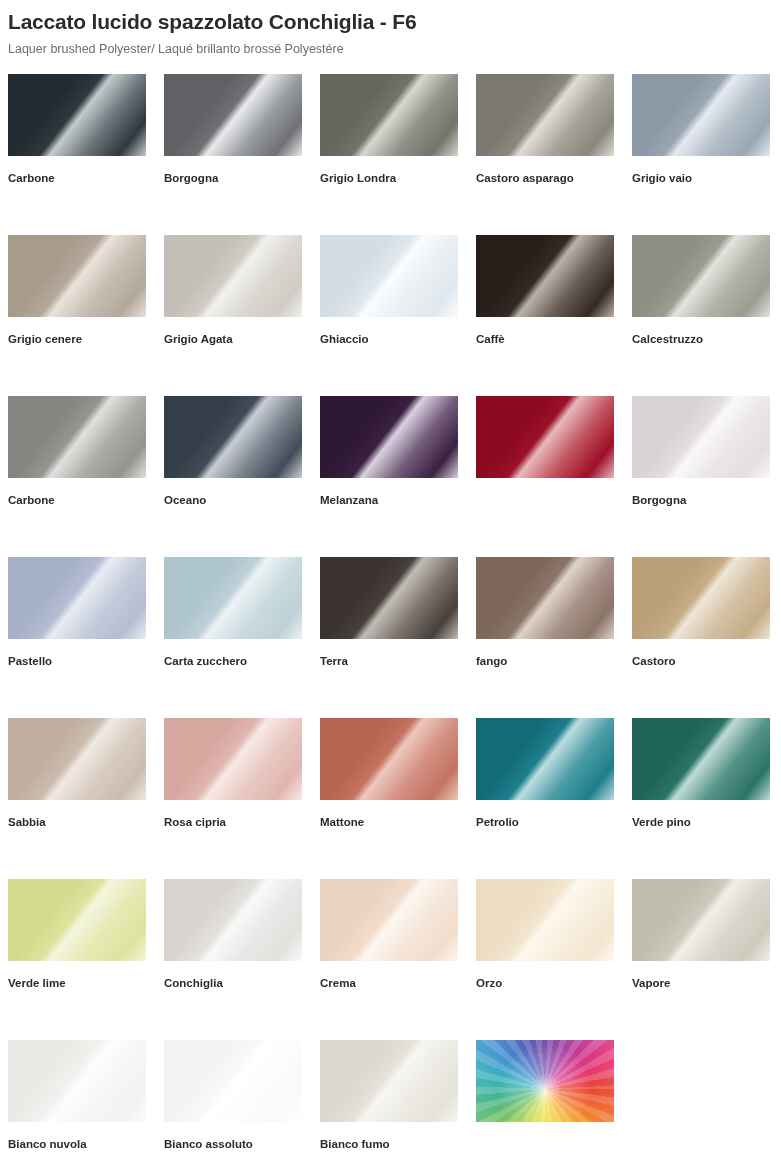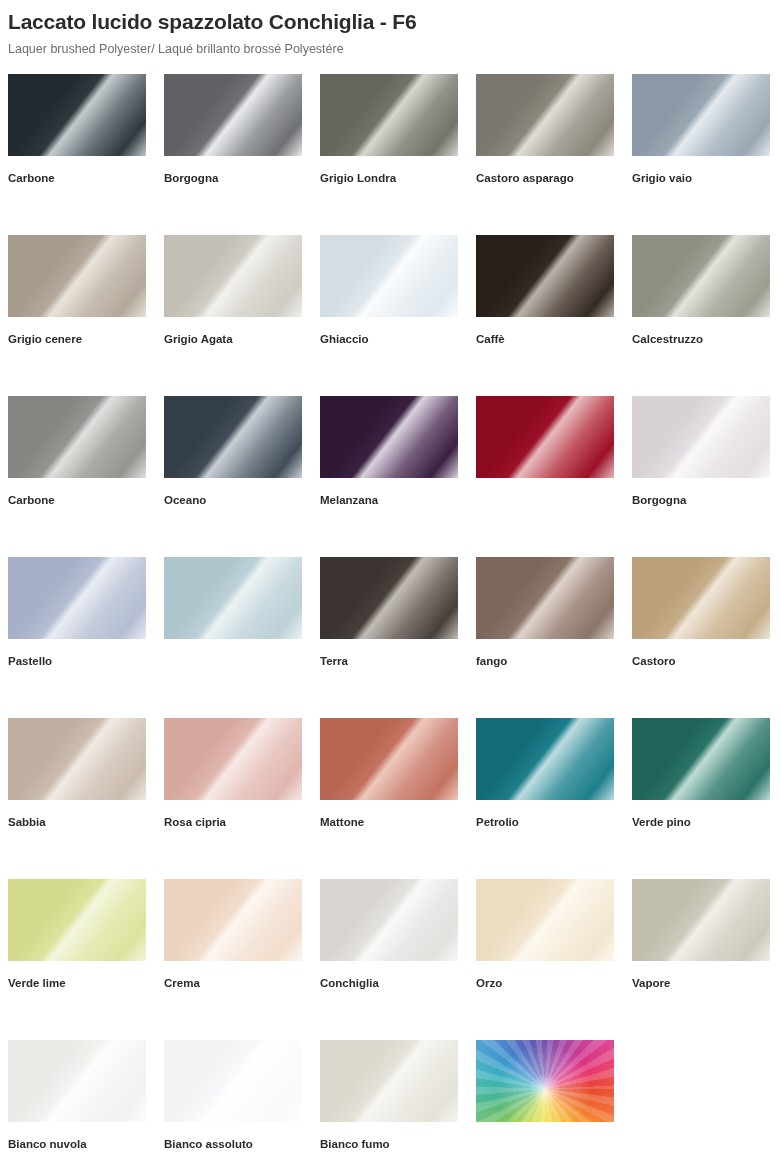--- a/index.html
+++ b/index.html
@@ -225,20 +225,21 @@
       <div class="swatch-cell">
         <div class="swatch-chip">
           <div class="gloss" style="background: linear-gradient(128deg, rgb(166, 176, 200) 0%, rgb(166, 176, 200) 34%, rgb(180, 189, 211) 47%, rgb(232, 236, 243) 52%, rgb(196, 203, 219) 68%, rgb(180, 189, 211) 86%, rgb(232, 236, 243) 100%);"></div>
         </div>
         <div class="swatch-label">Pastello</div>
       </div>
       <div class="swatch-cell">
         <div class="swatch-chip">
           <div class="gloss" style="background: linear-gradient(128deg, rgb(174, 197, 205) 0%, rgb(174, 197, 205) 34%, rgb(188, 208, 215) 47%, rgb(236, 242, 244) 52%, rgb(202, 219, 224) 68%, rgb(188, 208, 215) 86%, rgb(236, 242, 244) 100%);"></div>
         </div>
+        <div class="swatch-label">Carta zucchero</div>
       </div>
       <div class="swatch-cell">
         <div class="swatch-chip">
           <div class="gloss" style="background: linear-gradient(128deg, rgb(58, 51, 48) 0%, rgb(58, 51, 48) 34%, rgb(71, 63, 58) 47%, rgb(194, 188, 183) 52%, rgb(125, 116, 110) 68%, rgb(71, 63, 58) 86%, rgb(194, 188, 183) 100%);"></div>
         </div>
         <div class="swatch-label">Terra</div>
       </div>
       <div class="swatch-cell">
         <div class="swatch-chip">
           <div class="gloss" style="background: linear-gradient(128deg, rgb(125, 103, 91) 0%, rgb(125, 103, 91) 34%, rgb(139, 117, 104) 47%, rgb(222, 211, 203) 52%, rgb(168, 146, 136) 68%, rgb(139, 117, 104) 86%, rgb(222, 211, 203) 100%);"></div>
@@ -282,29 +283,29 @@
         <div class="swatch-label">Verde pino</div>
       </div>
       <div class="swatch-cell">
         <div class="swatch-chip">
           <div class="gloss" style="background: linear-gradient(128deg, rgb(211, 218, 141) 0%, rgb(211, 218, 141) 34%, rgb(221, 227, 157) 47%, rgb(244, 246, 221) 52%, rgb(229, 234, 180) 68%, rgb(221, 227, 157) 86%, rgb(244, 246, 221) 100%);"></div>
         </div>
         <div class="swatch-label">Verde lime</div>
       </div>
       <div class="swatch-cell">
         <div class="swatch-chip">
+          <div class="gloss" style="background: linear-gradient(128deg, rgb(216, 213, 209) 0%, rgb(216, 213, 209) 34%, rgb(227, 225, 222) 47%, rgb(250, 249, 248) 52%, rgb(234, 232, 230) 68%, rgb(227, 225, 222) 86%, rgb(250, 249, 248) 100%);"></div>
+        </div>
+        <div class="swatch-label">Conchiglia</div>
+      </div>
+      <div class="swatch-cell">
+        <div class="swatch-chip">
           <div class="gloss" style="background: linear-gradient(128deg, rgb(236, 211, 191) 0%, rgb(236, 211, 191) 34%, rgb(242, 221, 204) 47%, rgb(253, 247, 241) 52%, rgb(245, 230, 218) 68%, rgb(242, 221, 204) 86%, rgb(253, 247, 241) 100%);"></div>
         </div>
         <div class="swatch-label">Crema</div>
-      </div>
-      <div class="swatch-cell">
-        <div class="swatch-chip">
-          <div class="gloss" style="background: linear-gradient(128deg, rgb(216, 213, 209) 0%, rgb(216, 213, 209) 34%, rgb(227, 225, 222) 47%, rgb(250, 249, 248) 52%, rgb(234, 232, 230) 68%, rgb(227, 225, 222) 86%, rgb(250, 249, 248) 100%);"></div>
-        </div>
-        <div class="swatch-label">Conchiglia</div>
       </div>
       <div class="swatch-cell">
         <div class="swatch-chip">
           <div class="gloss" style="background: linear-gradient(128deg, rgb(236, 221, 194) 0%, rgb(236, 221, 194) 34%, rgb(243, 230, 208) 47%, rgb(253, 248, 238) 52%, rgb(247, 238, 221) 68%, rgb(243, 230, 208) 86%, rgb(253, 248, 238) 100%);"></div>
         </div>
         <div class="swatch-label">Orzo</div>
       </div>
       <div class="swatch-cell">
         <div class="swatch-chip">
           <div class="gloss" style="background: linear-gradient(128deg, rgb(194, 190, 173) 0%, rgb(194, 190, 173) 34%, rgb(205, 202, 189) 47%, rgb(240, 239, 232) 52%, rgb(217, 214, 204) 68%, rgb(205, 202, 189) 86%, rgb(240, 239, 232) 100%);"></div>

